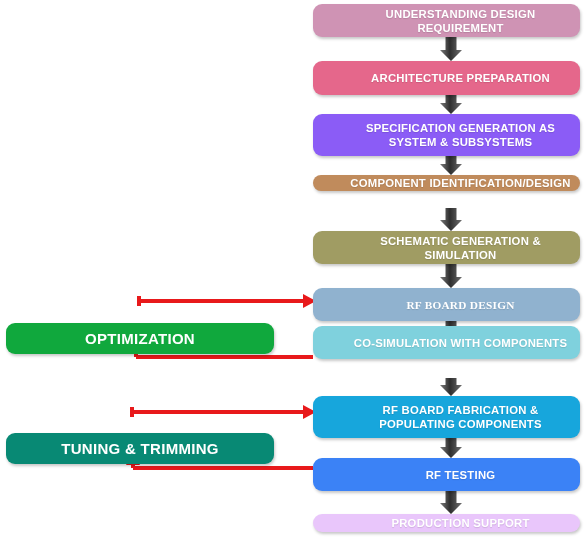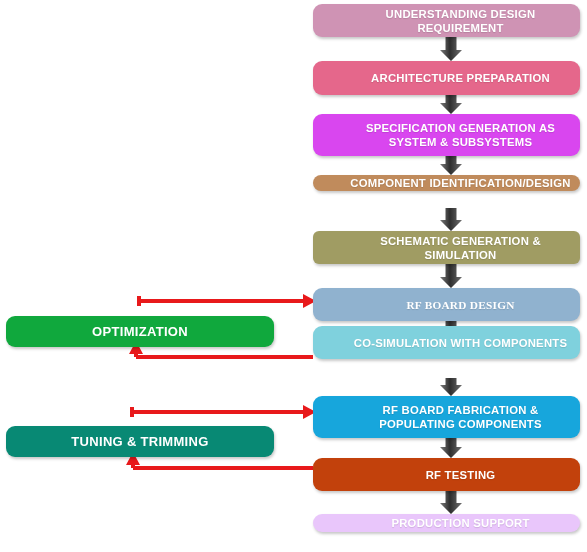--- a/index.html
+++ b/index.html
@@ -48,25 +48,26 @@
   .side-node {
     position: absolute;
     left: 6px;
     width: 268px;
     height: 31px;
     border-radius: 9px;
     display: flex;
     align-items: center;
     justify-content: center;
     color: #ffffff;
-    font-size: 13px;
+    font-size: 15px;
     font-weight: bold;
     letter-spacing: 0.3px;
     box-shadow: 1px 2px 3px rgba(0,0,0,0.22);
     box-sizing: border-box;
+    margin-top: 7px;
   }
 
   
   #arrows {
     position: absolute;
     left: 0; top: 0;
     width: 587px;
     height: 552px;
     pointer-events: none;
   }
@@ -144,51 +145,51 @@
   </svg>
 
   <div class="node main-col" style="top:4px;height:33px;background:#cf93b4;">
     <span class="label">UNDERSTANDING DESIGN REQUIREMENT</span>
   </div>
 
   <div class="node main-col" style="top:61px;height:34px;background:#e5678b;">
     <span class="label">ARCHITECTURE PREPARATION</span>
   </div>
 
-  <div class="node main-col" style="top:114px;height:42px;background:#d946ef;">
+  <div class="node main-col" style="top:114px;height:42px;background:#8b5cf6;">
     <span>
       <span class="label">SPECIFICATION GENERATION AS</span>
       <span class="label">SYSTEM &amp; SUBSYSTEMS</span>
     </span>
   </div>
 
   <div class="node main-col" style="top:175px;height:16px;background:#c08b5c;">
     <span class="label">COMPONENT IDENTIFICATION/DESIGN</span>
   </div>
 
-  <div class="node main-col" style="top:231px;height:33px;background:#a09c63;border-radius:6px;">
+  <div class="node main-col" style="top:231px;height:33px;background:#a09c63;">
     <span class="label">SCHEMATIC GENERATION &amp; SIMULATION</span>
   </div>
 
   <div class="node main-col" style="top:288px;height:33px;background:#90b2cf;font-family:Liberation Serif, serif;">
     <span class="label">RF BOARD DESIGN</span>
   </div>
 
   <div class="node main-col" style="top:326px;height:33px;background:#7fd1dd;">
     <span class="label">CO-SIMULATION WITH COMPONENTS</span>
   </div>
 
   <div class="node main-col" style="top:396px;height:42px;background:#17a6dc;">
     <span>
       <span class="label">RF BOARD FABRICATION &amp;</span>
       <span class="label">POPULATING COMPONENTS</span>
     </span>
   </div>
 
-  <div class="node main-col" style="top:458px;height:33px;background:#c2410c;">
+  <div class="node main-col" style="top:458px;height:33px;background:#3b82f6;">
     <span class="label">RF TESTING</span>
   </div>
 
   <div class="node main-col" style="top:514px;height:18px;background:#e9c6fb;">
     <span class="label">PRODUCTION SUPPORT</span>
   </div>
 
   <div class="side-node" style="top:316px;background:#10a83d;">
     <span class="label">OPTIMIZATION</span>
   </div>

